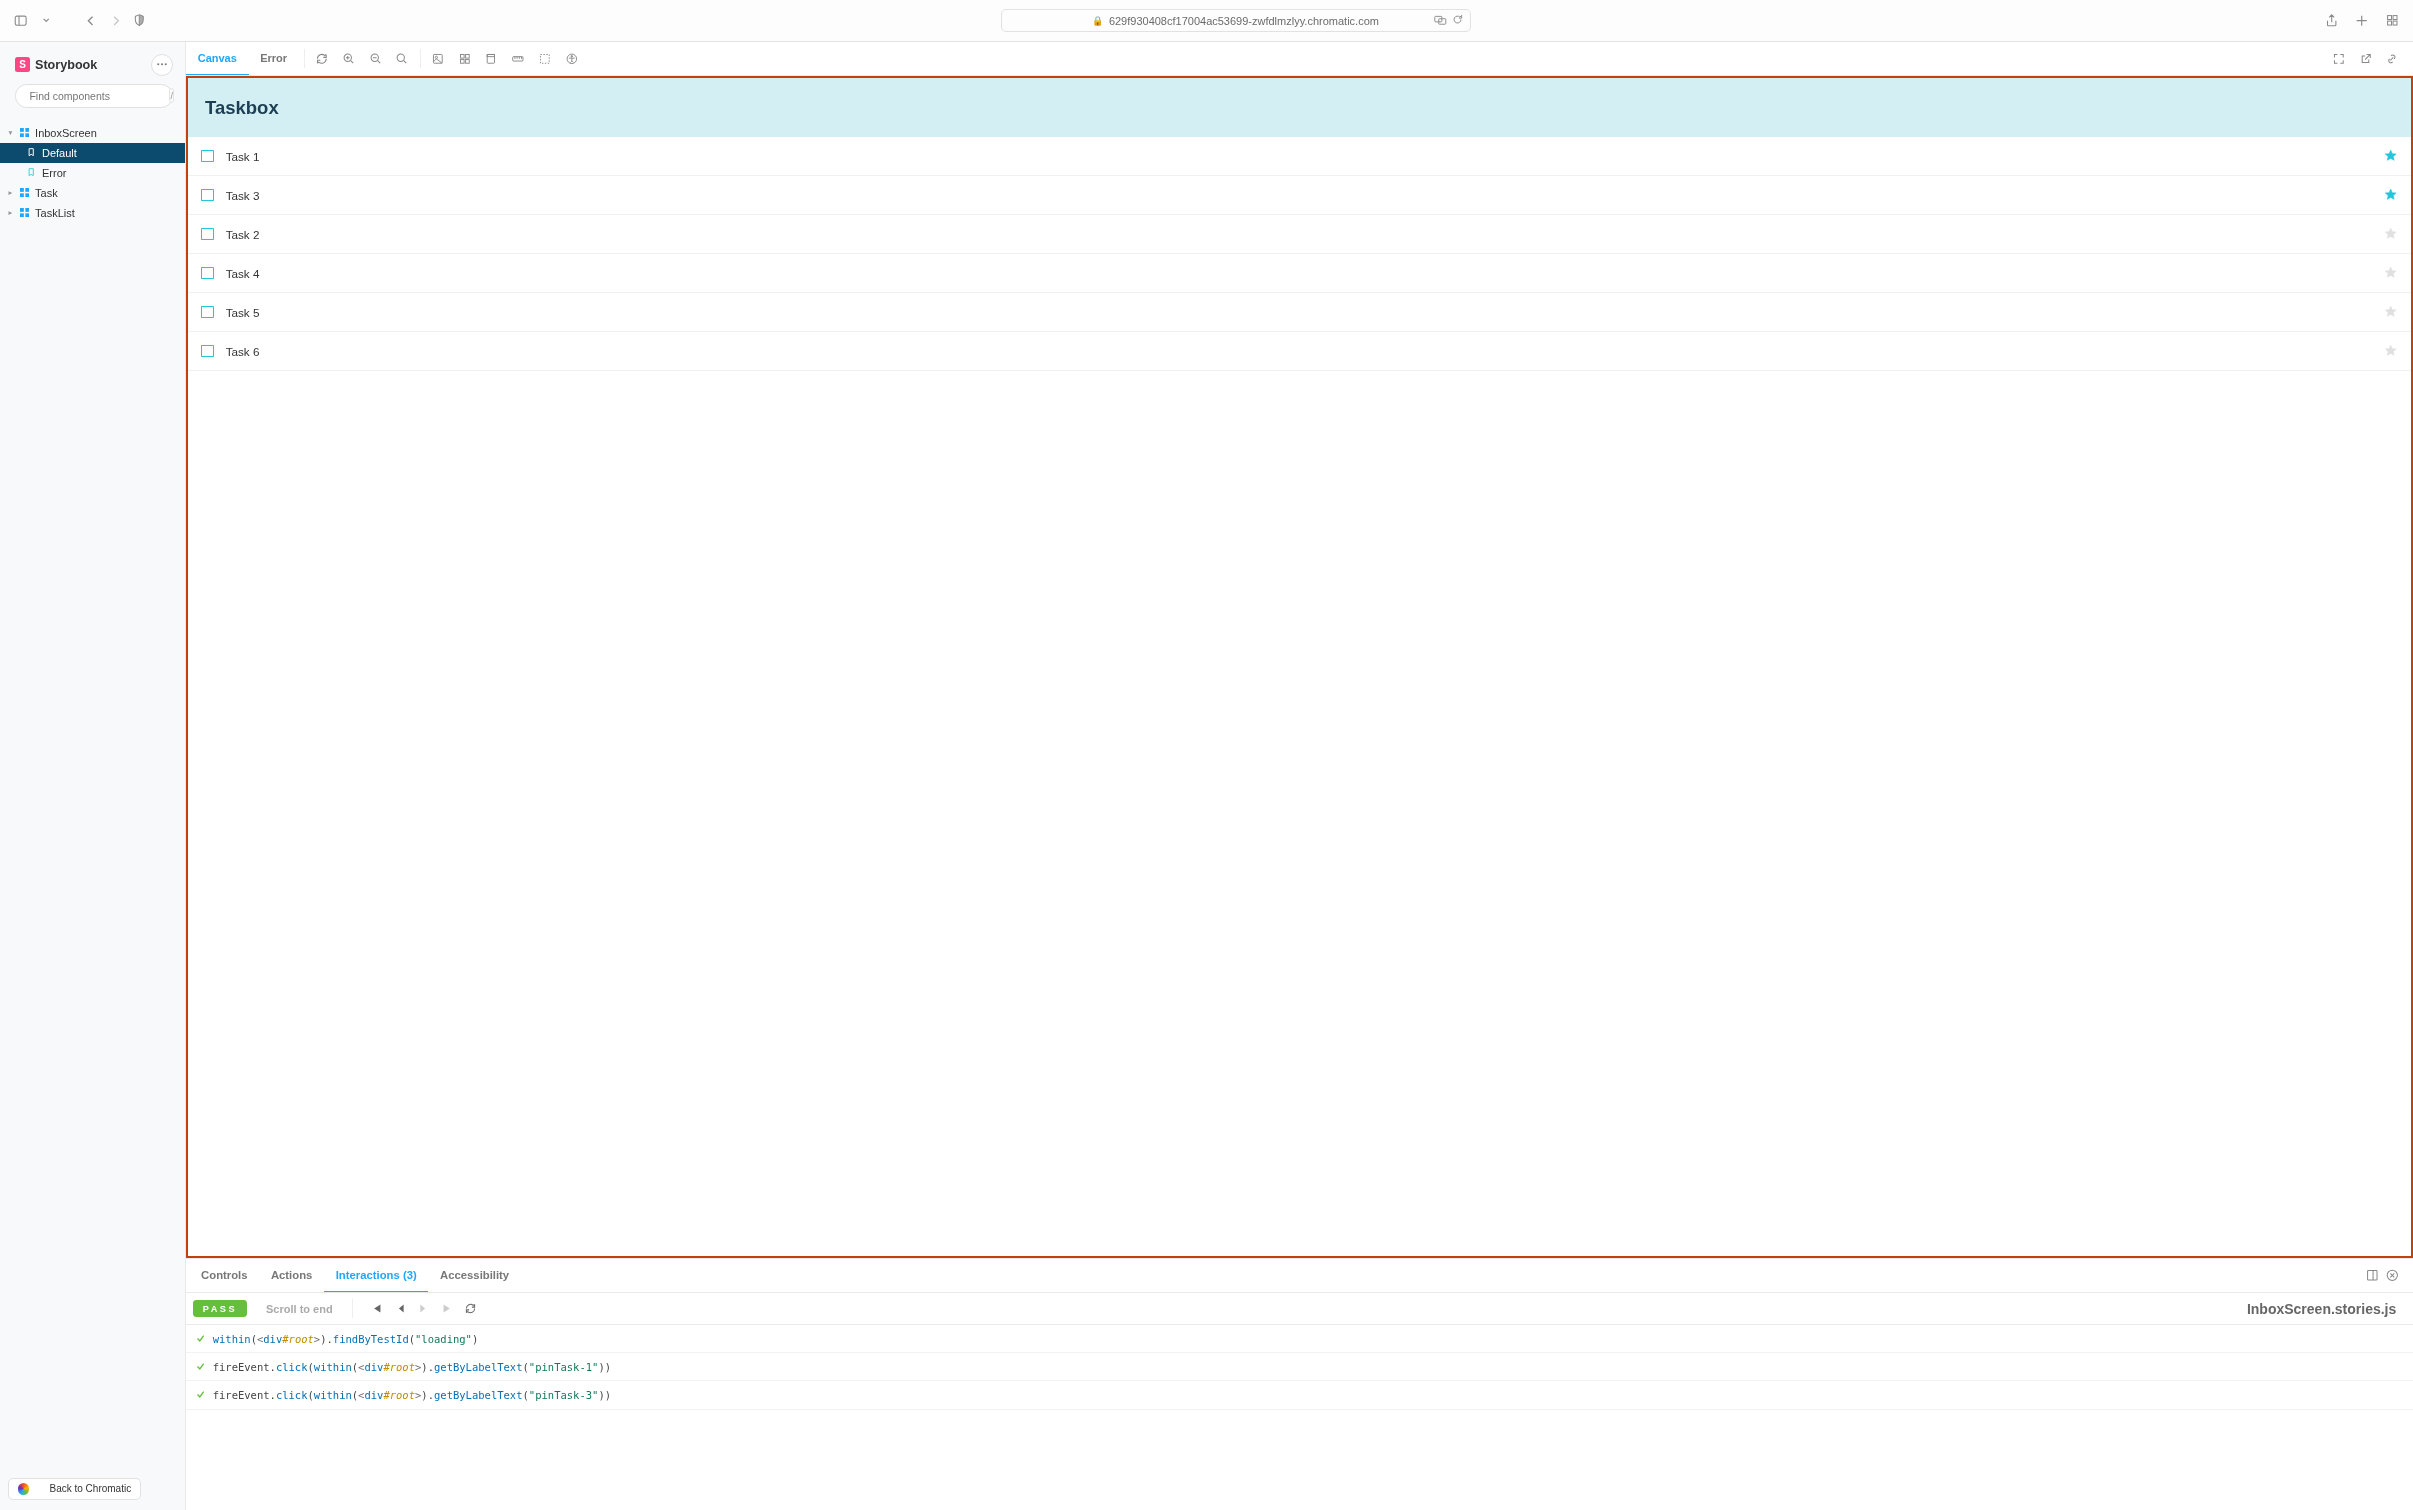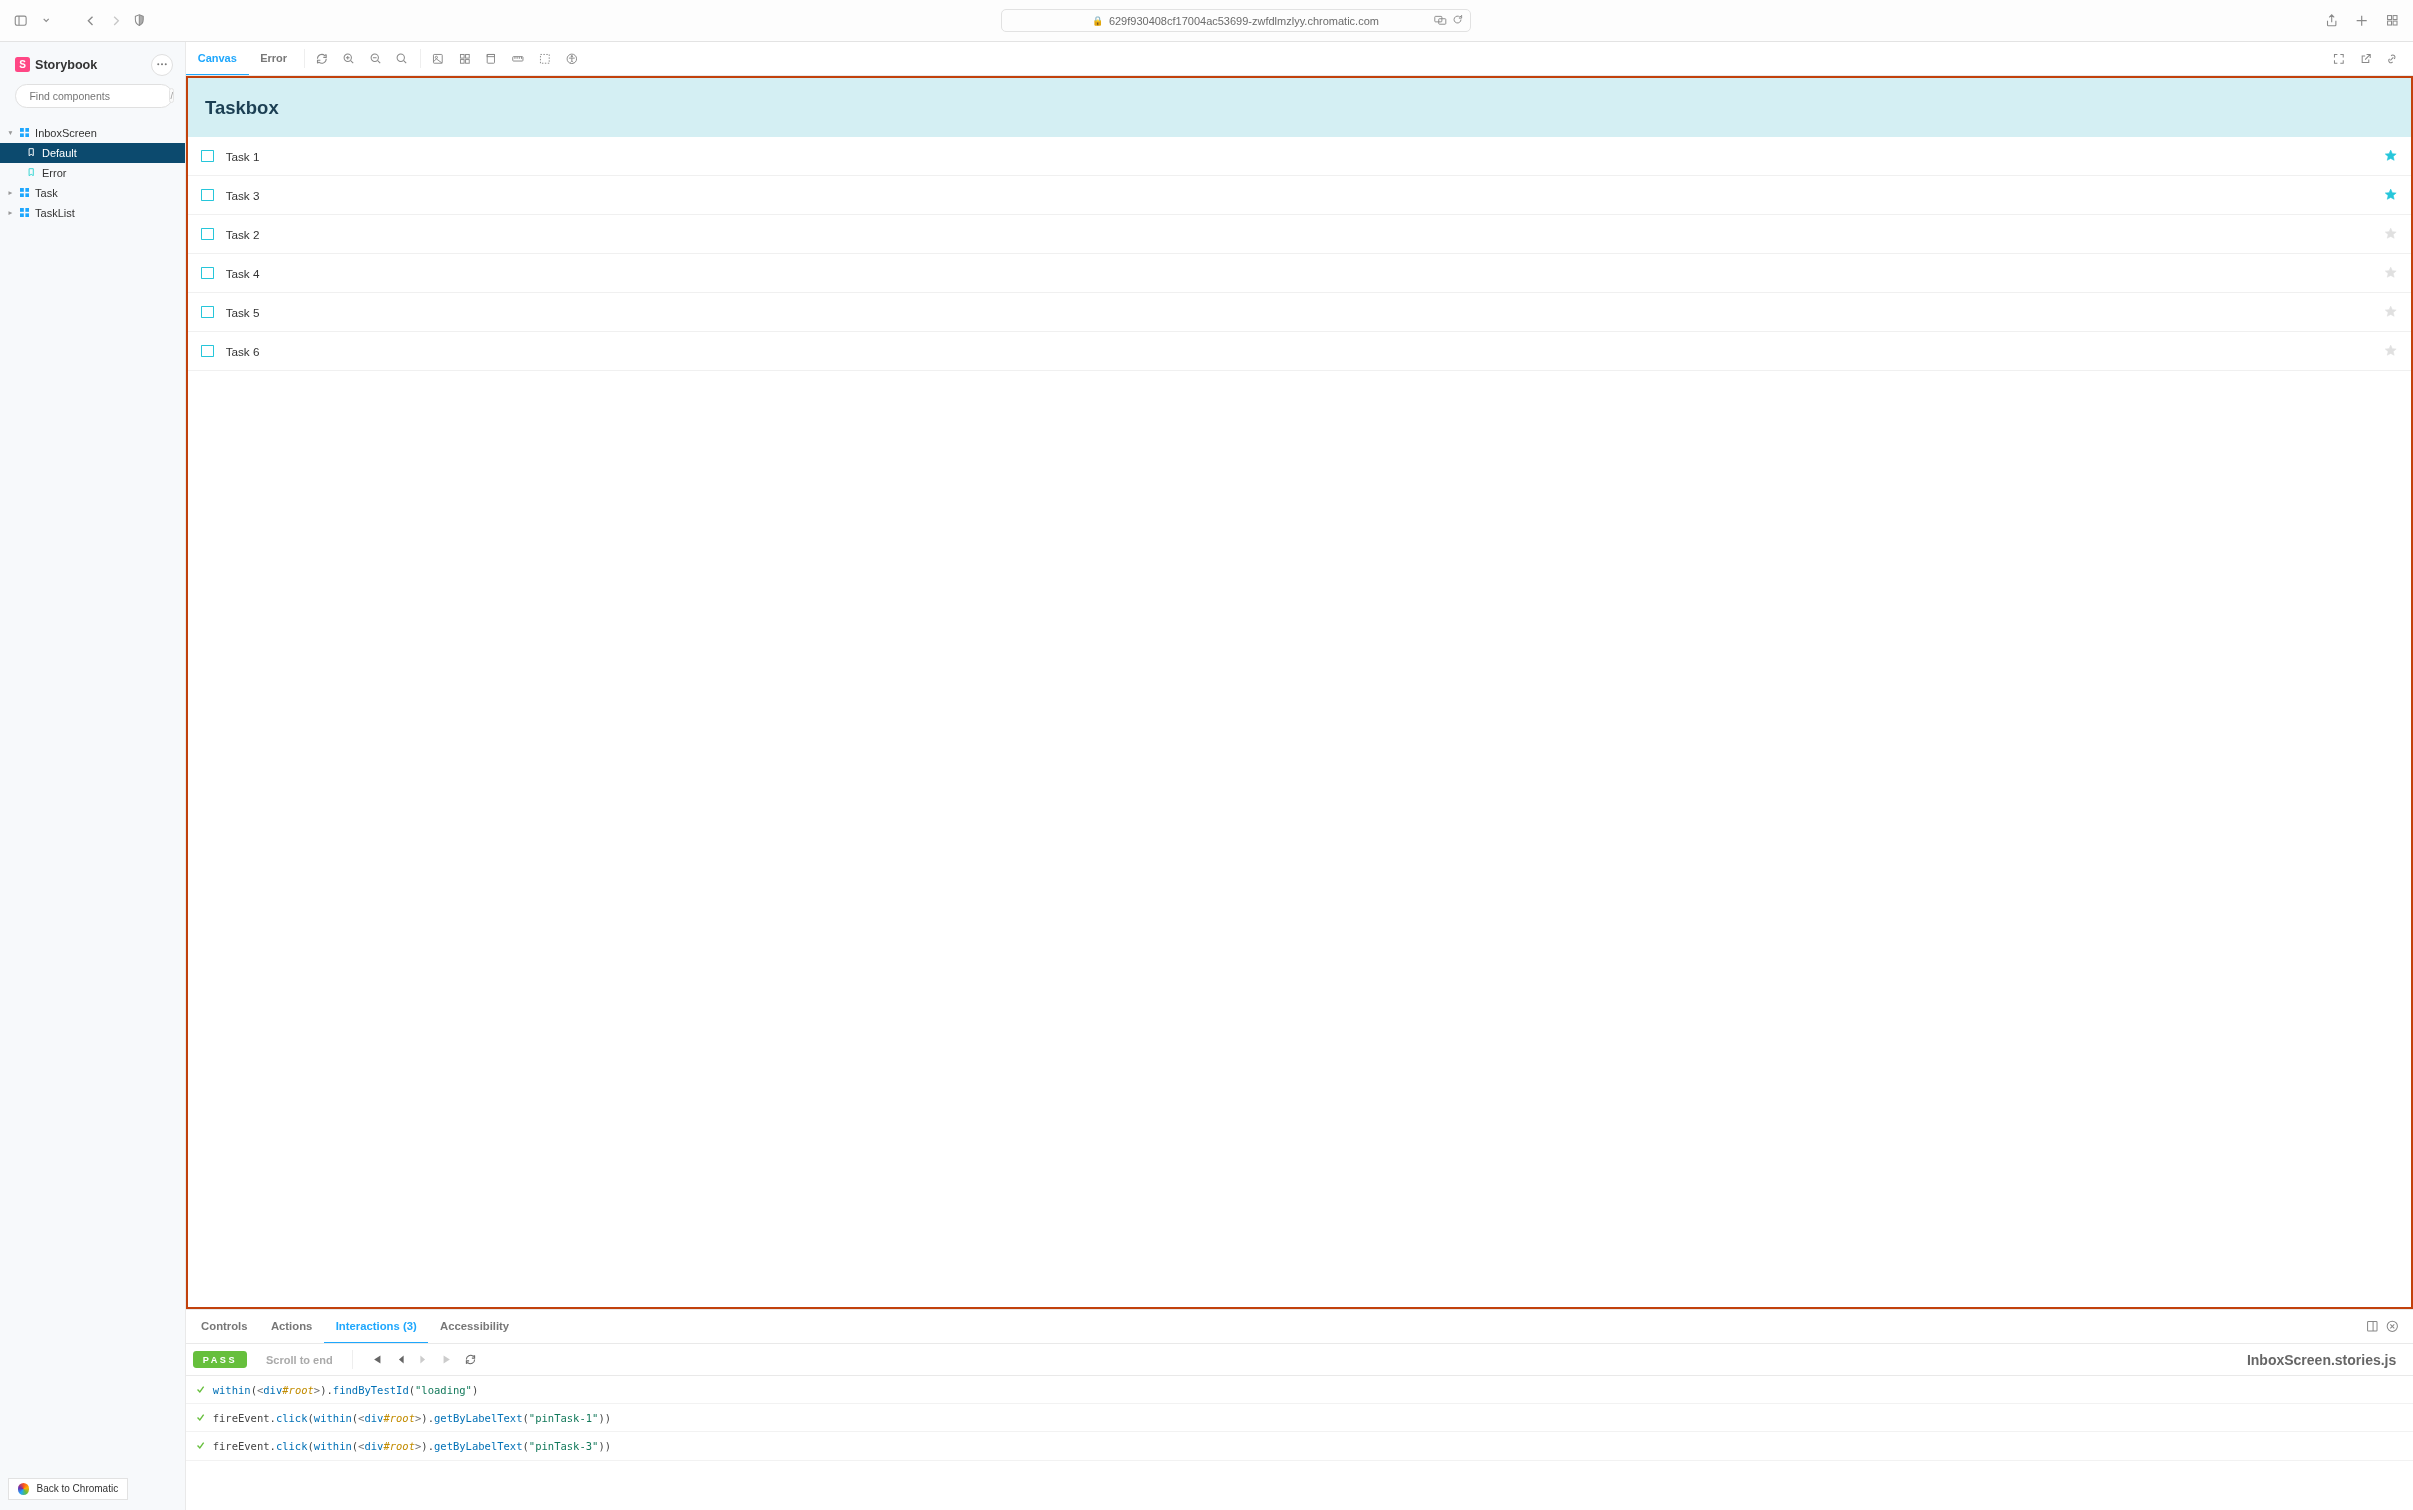--- a/index.html
+++ b/index.html
@@ -29,21 +29,21 @@
 .sb-tree { flex:1; overflow:auto; font-size:11px; padding-top:3.4px; }
 .tree-row { display:flex; align-items:center; gap:5px; height:20px; padding-left:8.4px; cursor:pointer; color:#333;}
 .tree-row.component > .comp-icon { color:#1ea7fd; }
 .tree-row.story { padding-left: 27px; }
 .tree-row.story .story-icon { color:#37d5d3; }
 .tree-row.active { background:#0c4a6e; color:#fff; font-weight:400; }
 .tree-row.active .story-icon { color:#fff; }
 .tree-caret { width:6.7px; font-size:7.6px; color:#999; }
 .comp-icon, .story-icon { width:10px; height:10px; display:inline-flex; }
 .sb-bottom { position:absolute; bottom:10px; left:8.4px; }
-.chromatic-btn { display:flex; align-items:center; gap:7px; border:0.8px solid #e2e2e2; background:#fff; border-radius:0; padding:4.2px 8.4px; font-size:10px; color:#333; }
+.chromatic-btn { display:flex; align-items:center; gap:20px; border:0.8px solid #e2e2e2; background:#fff; border-radius:5px; padding:4.2px 8.4px; font-size:10px; color:#333; }
 .chromatic-mark { width:11.7px; height:11.7px; border-radius:50%; background: conic-gradient(#fc521f, #ffae00, #66bf3c, #1ea7fd, #6f2cac, #fc521f); }
 
 
 .main { flex:1; display:flex; flex-direction:column; min-width:0; }
 .toolbar { height:34px; border-bottom:0.8px solid #e9e9e9; display:flex; align-items:center; background:#fff; }
 .tb-tabs { display:flex; height:100%; }
 .tb-tab { padding:0 11.7px; display:flex; align-items:center; font-size:11px; font-weight:600; color:#777; border-bottom:1.7px solid transparent; cursor:pointer;}
 .tb-tab.active { color:#1ea7fd; border-bottom-color:#1ea7fd; }
 .tb-sep { width:0.8px; height:18.5px; background:#eee; margin:0 5px; }
 .tb-icons { display:flex; align-items:center; gap:1.7px; }
@@ -57,21 +57,21 @@
 .taskbox-header h1 { font-size:18.5px; font-weight:800; color:#1c3f53; }
 .task-row { display:flex; align-items:center; height:39px; border-bottom:0.8px solid #f0f0f0; padding:0 13.4px; gap:11.7px; }
 .task-check { width:12.6px; height:12.6px; border:1.3px solid #26c6da; border-radius:0.8px; flex-shrink:0; }
 .task-title { flex:1; font-size:11.7px; color:#333; }
 .task-star { width:13.4px; height:13.4px; cursor:pointer; }
 .task-star svg { width:13.4px; height:13.4px; }
 .task-star.pinned svg { fill:#26c6da; stroke:#26c6da; }
 .task-star.unpinned svg { fill:#e0e0e0; stroke:#e0e0e0; }
 
 
-.addons { height: 201px; border-top:0.8px solid #e9e9e9; display:flex; flex-direction:column; background:#fff; }
+.addons { height: 252px; border-top:0.8px solid #e9e9e9; display:flex; flex-direction:column; background:#fff; }
 .addon-tabs { height:34px; display:flex; align-items:center; border-bottom:0.8px solid #e9e9e9; padding:0 3.4px;}
 .addon-tab { padding:0 11.7px; height:100%; display:flex; align-items:center; font-size:11.3px; font-weight:600; color:#777; border-bottom:1.7px solid transparent; cursor:pointer; }
 .addon-tab.active { color:#1ea7fd; border-bottom-color:#1ea7fd; }
 .addon-right { margin-left:auto; display:flex; gap:6.7px; padding-right:10px; color:#888; }
 .addon-right .ic{width:13.4px;height:13.4px;cursor:pointer;}
 .inter-bar { height:32px; border-bottom:0.8px solid #e9e9e9; display:flex; align-items:center; padding:0 6.7px; gap:19px; }
 .pass-badge { background:#66bf3c; color:#fff; font-size:9.2px; font-weight:700; letter-spacing:2.5px; padding:3.4px 10px; border-radius:3.4px; }
 .scroll-end { color:#aaa; font-size:11px; font-weight:600; }
 .play-ctrls { display:flex; gap:11.7px; color:#666; align-items:center;}
 .play-ctrls .ic{width:11.7px;height:11.7px;}

